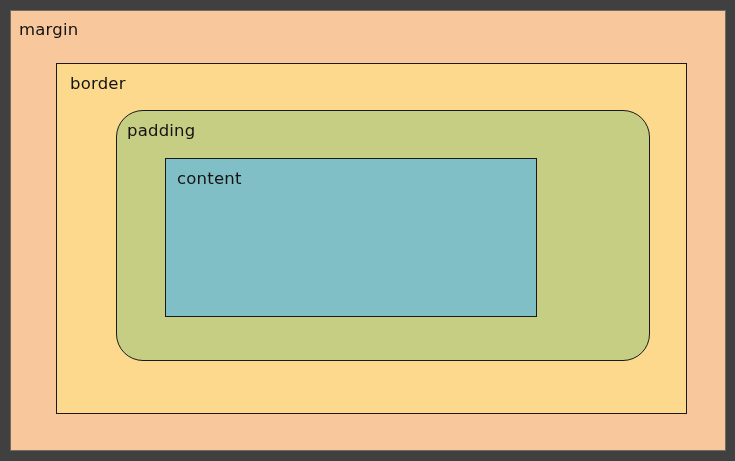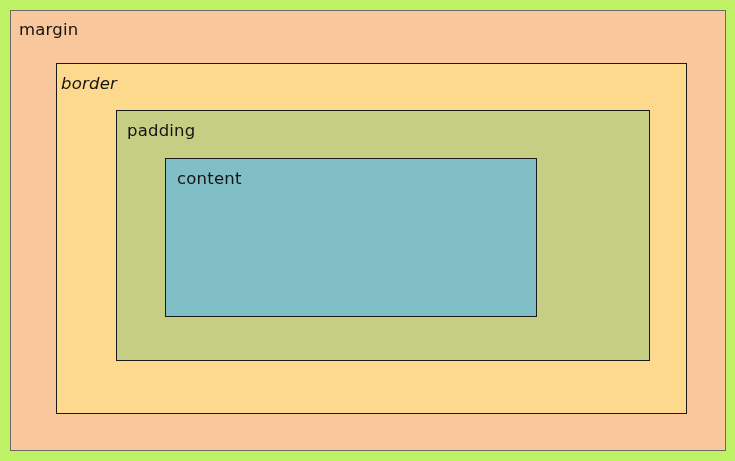--- a/index.html
+++ b/index.html
@@ -13,21 +13,21 @@
     font-family: "DejaVu Sans", sans-serif;
     overflow: hidden;
   }
 
   #box-model-diagram {
     position: absolute;
     left: 0;
     top: 0;
     width: 735px;
     height: 461px;
-    background: #bef264;
+    background: #404040;
   }
 
   
   .bm-box {
     position: absolute;
     box-sizing: border-box;
     border: 1px solid #1a1a1a;
   }
 
   .bm-label {
@@ -56,32 +56,32 @@
 
   
   #border-box {
     left: 45px;
     top: 52px;
     width: 631px;
     height: 351px;
     background: #fcd98c;
   }
   #border-label {
-    left: 4px;
+    left: 13px;
     top: 12px;
-    font-style: italic;
   }
 
   
   #padding-box {
     left: 59px;
     top: 46px;
     width: 534px;
     height: 251px;
     background: #c6ce84;
+    border-radius: 27px;
   }
   #padding-label {
     left: 10px;
     top: 12px;
   }
 
   
   #content-box {
     left: 48px;
     top: 47px;

